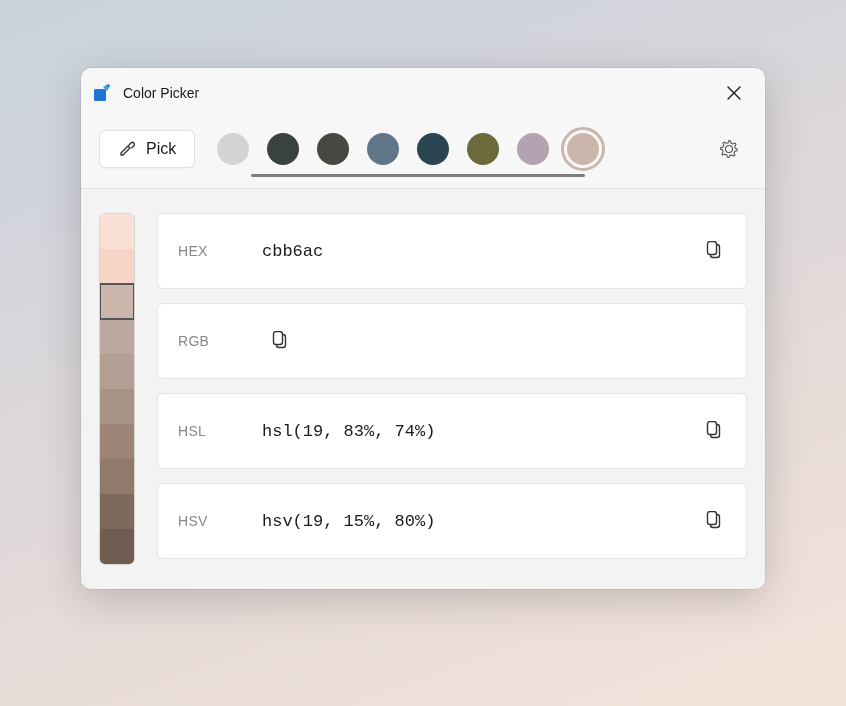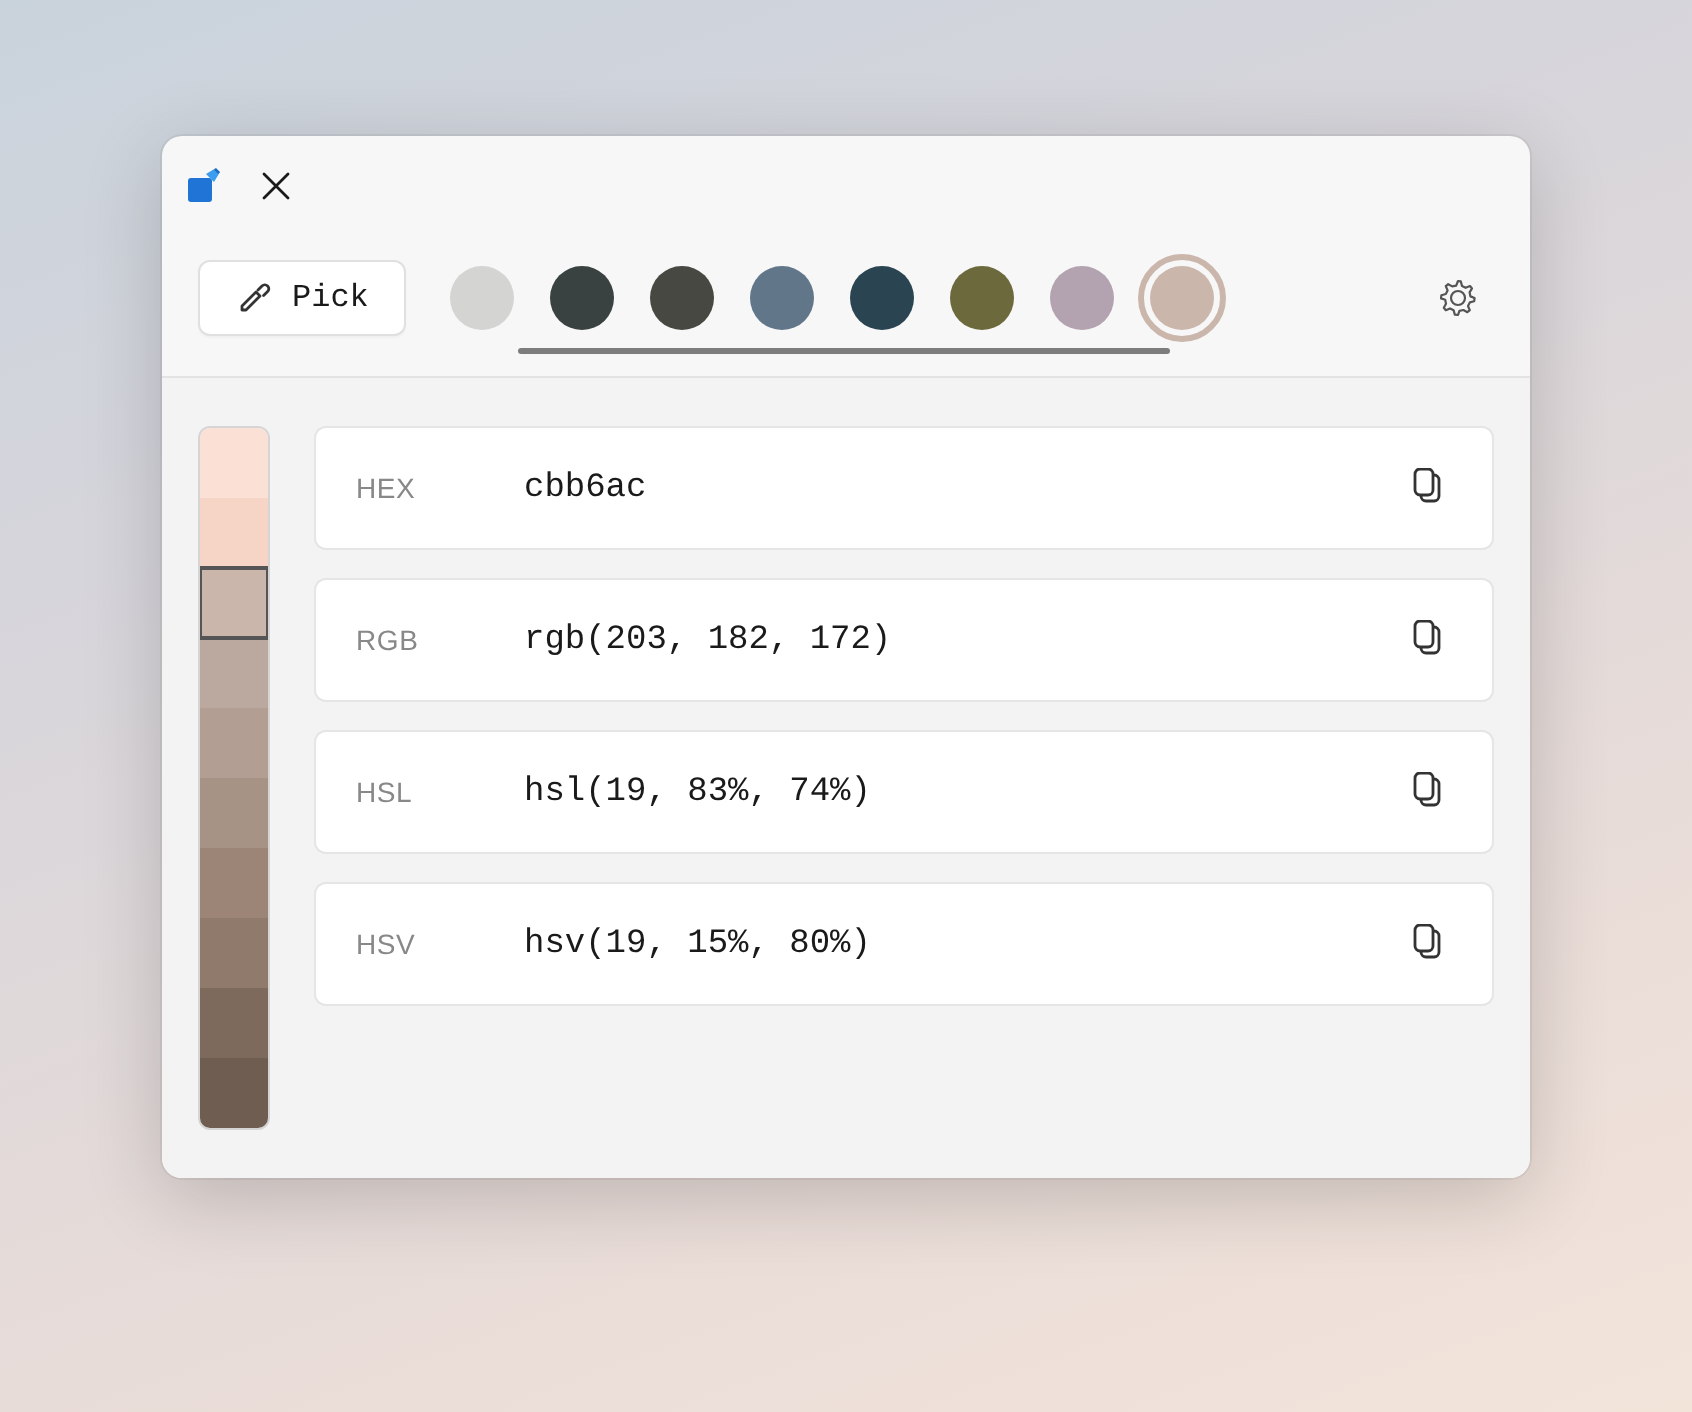--- a/index.html
+++ b/index.html
@@ -59,21 +59,20 @@
       align-items: center;
       gap: 10px;
       background: #fff;
       border: 1px solid rgba(0,0,0,0.12);
       border-radius: 6px;
       padding: 9px 18px;
       font-size: 16px;
       color: #1a1a1a;
       cursor: pointer;
       box-shadow: 0 1px 1px rgba(0,0,0,0.03);
-      font-family: Liberation Mono, monospace;
     }
     .swatch-row {
       display: flex;
       align-items: center;
       gap: 18px;
       padding: 0 6px;
       flex: 1;
       position: relative;
     }
     .swatch {
@@ -136,21 +135,21 @@
       flex-direction: column;
       gap: 14px;
     }
     .format-row {
       display: flex;
       align-items: center;
       background: #fff;
       border: 1px solid rgba(0,0,0,0.1);
       border-radius: 6px;
       padding: 0 14px 0 20px;
-      height: 62px;
+      height: 76px;
     }
     .format-label {
       width: 84px;
       font-size: 14px;
       color: #888;
       letter-spacing: 0.3px;
     }
     .format-value {
       flex: 1;
       font-size: 17px;
@@ -175,20 +174,21 @@
 <div class="window">
 
   <div class="titlebar">
     <span class="app-icon">
       <svg width="18" height="18" viewBox="0 0 18 18">
         <rect x="1" y="5" width="12" height="12" rx="1.5" fill="#1f74d6"></rect>
         <path d="M10 3 L15 0 L17 2 L14 7 Z" fill="#3c9df0"></path>
         <path d="M14.5 0.5 L16.5 2.5" stroke="#2268b8" stroke-width="1.2"></path>
       </svg>
     </span>
+    <span class="app-title">Color Picker</span>
     <div class="close-btn">
       <svg width="14" height="14" viewBox="0 0 14 14">
         <path d="M1 1 L13 13 M13 1 L1 13" stroke="#1a1a1a" stroke-width="1.4" stroke-linecap="round"></path>
       </svg>
     </div>
   </div>
 
   <div class="toolbar">
     <button class="pick-btn">
       <svg width="18" height="18" viewBox="0 0 18 18">
@@ -236,21 +236,20 @@
           <span class="format-value">cbb6ac</span>
           <div class="copy-btn">
             <svg width="18" height="20" viewBox="0 0 18 20">
               <rect x="5.5" y="3.5" width="9" height="13" rx="2.5" fill="none" stroke="#333" stroke-width="1.4"></rect>
               <rect x="2.5" y="0.5" width="9" height="13" rx="2.5" fill="#fff" stroke="#333" stroke-width="1.4"></rect>
             </svg>
           </div>
         </div>
         <div class="format-row">
           <span class="format-label">RGB</span>
-          <span class="format-value">rgb(203, 182, 172)</span>
           <div class="copy-btn">
             <svg width="18" height="20" viewBox="0 0 18 20">
               <rect x="5.5" y="3.5" width="9" height="13" rx="2.5" fill="none" stroke="#333" stroke-width="1.4"></rect>
               <rect x="2.5" y="0.5" width="9" height="13" rx="2.5" fill="#fff" stroke="#333" stroke-width="1.4"></rect>
             </svg>
           </div>
         </div>
         <div class="format-row">
           <span class="format-label">HSL</span>
           <span class="format-value">hsl(19, 83%, 74%)</span>

